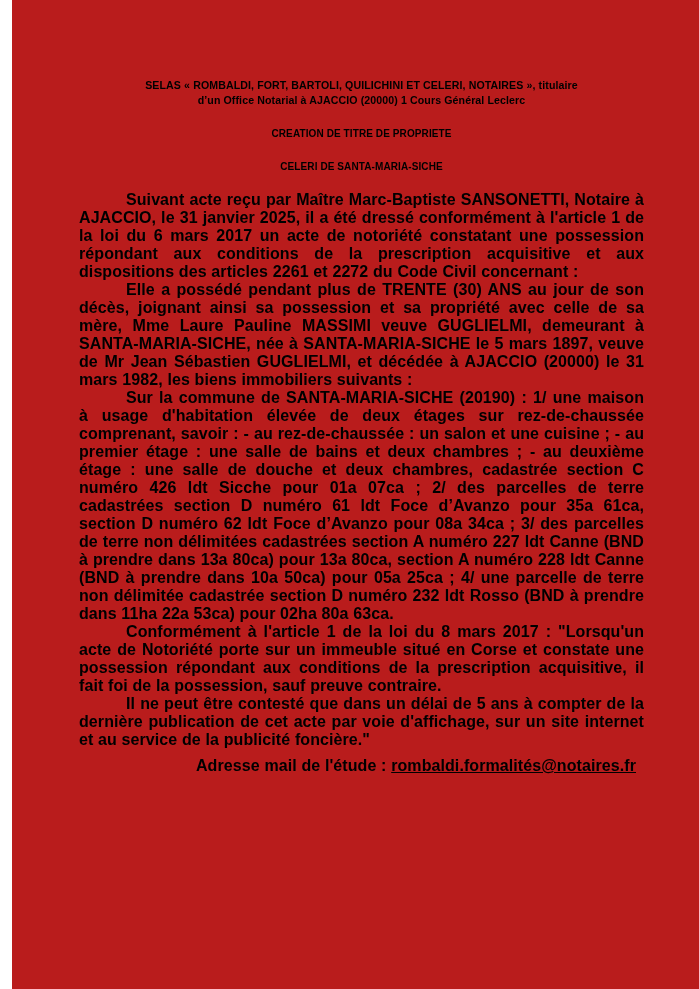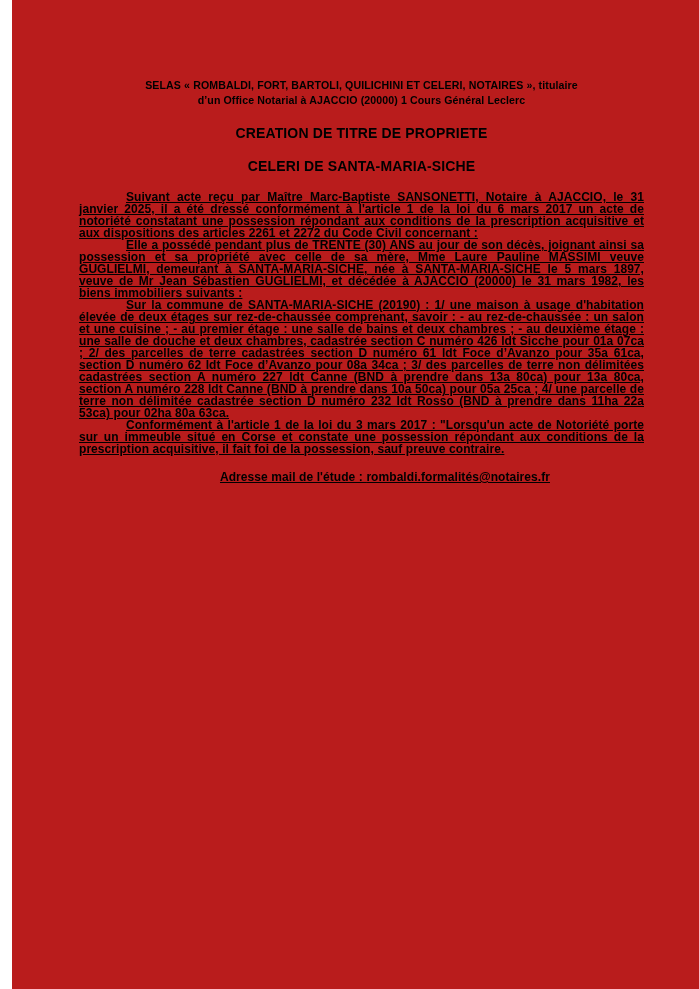--- a/index.html
+++ b/index.html
@@ -42,56 +42,55 @@
   }
   .heading-line {
     display: block;
   }
   .heading-gap-1 { height: 18px; }
   .heading-gap-2 { height: 18px; }
 
   .subheading {
     text-align: center;
     font-weight: bold;
-    font-size: 14px;
+    font-size: 10px;
     line-height: 15px;
     letter-spacing: 0.01em;
   }
 
   
   .body-block {
     margin-top: 17px;
     font-weight: bold;
-    font-size: 12px;
-    line-height: 12px;
+    font-size: 16px;
+    line-height: 18px;
     text-align: justify;
     text-justify: inter-word;
     letter-spacing: 0.005em;
     word-spacing: 0.01em;
-    text-decoration: underline;
   }
   .para {
     margin: 0;
     text-indent: 47px;
     text-align: justify;
     text-justify: inter-word;
   }
   .para::after {
     content: "";
     display: inline-block;
     width: 100%;
   }
   .para.no-stretch::after {
     content: none;
   }
 
   .mail-line {
-    margin: 16px;
+    margin: 8px;
     text-indent: 47px;
-    text-align: center;
+    text-align: right;
   }
 
   .email {
     text-decoration: underline;
     color: #000000;
   }
 </style>
 </head>
 <body>
 
@@ -108,18 +107,19 @@
     <div class="subheading">CREATION DE TITRE DE PROPRIETE</div>
 
     <div class="heading-gap-2"></div>
 
     <div class="subheading">CELERI DE SANTA-MARIA-SICHE</div>
 
     <div class="body-block">
       <p class="para no-stretch">Suivant acte reçu par Maître Marc-Baptiste SANSONETTI, Notaire à AJACCIO, le 31 janvier 2025, il a été dressé conformément à l'article 1 de la loi du 6 mars 2017 un acte de notoriété constatant une possession répondant aux conditions de la prescription acquisitive et aux dispositions des articles 2261 et 2272 du Code Civil concernant :</p>
       <p class="para no-stretch">Elle a possédé pendant plus de TRENTE (30) ANS au jour de son décès, joignant ainsi sa possession et sa propriété avec celle de sa mère, Mme Laure Pauline MASSIMI veuve GUGLIELMI, demeurant à SANTA-MARIA-SICHE, née à SANTA-MARIA-SICHE le 5 mars 1897, veuve de Mr Jean Sébastien GUGLIELMI, et décédée à AJACCIO (20000) le 31 mars 1982, les biens immobiliers suivants :</p>
       <p class="para no-stretch">Sur la commune de SANTA-MARIA-SICHE (20190) : 1/ une maison à usage d'habitation élevée de deux étages sur rez-de-chaussée comprenant, savoir : - au rez-de-chaussée : un salon et une cuisine ; - au premier étage : une salle de bains et deux chambres ; - au deuxième étage : une salle de douche et deux chambres, cadastrée section C numéro 426 ldt Sicche pour 01a 07ca ; 2/ des parcelles de terre cadastrées section D numéro 61 ldt Foce d’Avanzo pour 35a 61ca, section D numéro 62 ldt Foce d’Avanzo pour 08a 34ca ;  3/ des parcelles de terre non délimitées cadastrées section A numéro 227 ldt Canne (BND à prendre dans 13a 80ca) pour 13a 80ca, section A numéro 228 ldt Canne (BND à prendre dans 10a 50ca) pour 05a 25ca ; 4/ une parcelle de terre non délimitée cadastrée section D numéro 232 ldt Rosso (BND à prendre dans 11ha 22a 53ca) pour 02ha 80a 63ca.</p>
-      <p class="para no-stretch">Conformément à l'article 1 de la loi du 3 mars 2017 : "Lorsqu'un acte de Notoriété porte sur un immeuble situé en Corse et constate une possession répondant aux conditions de la prescription acquisitive, il fait foi de la possession, sauf preuve contraire.</p>
+      <p class="para no-stretch">Conformément à l'article 1 de la loi du 8 mars 2017 : "Lorsqu'un acte de Notoriété porte sur un immeuble situé en Corse et constate une possession répondant aux conditions de la prescription acquisitive, il fait foi de la possession, sauf preuve contraire.</p>
+      <p class="para no-stretch">Il ne peut être contesté que dans un délai de 5 ans à compter de la dernière publication de cet acte par voie d'affichage, sur un site internet et au service de la publicité foncière."</p>
       <p class="mail-line"><span>Adresse mail de l'étude : </span><a class="email" href="#">rombaldi.formalités@notaires.fr</a></p>
     </div>
 
   </div>
 </div>
 
 </body></html>

